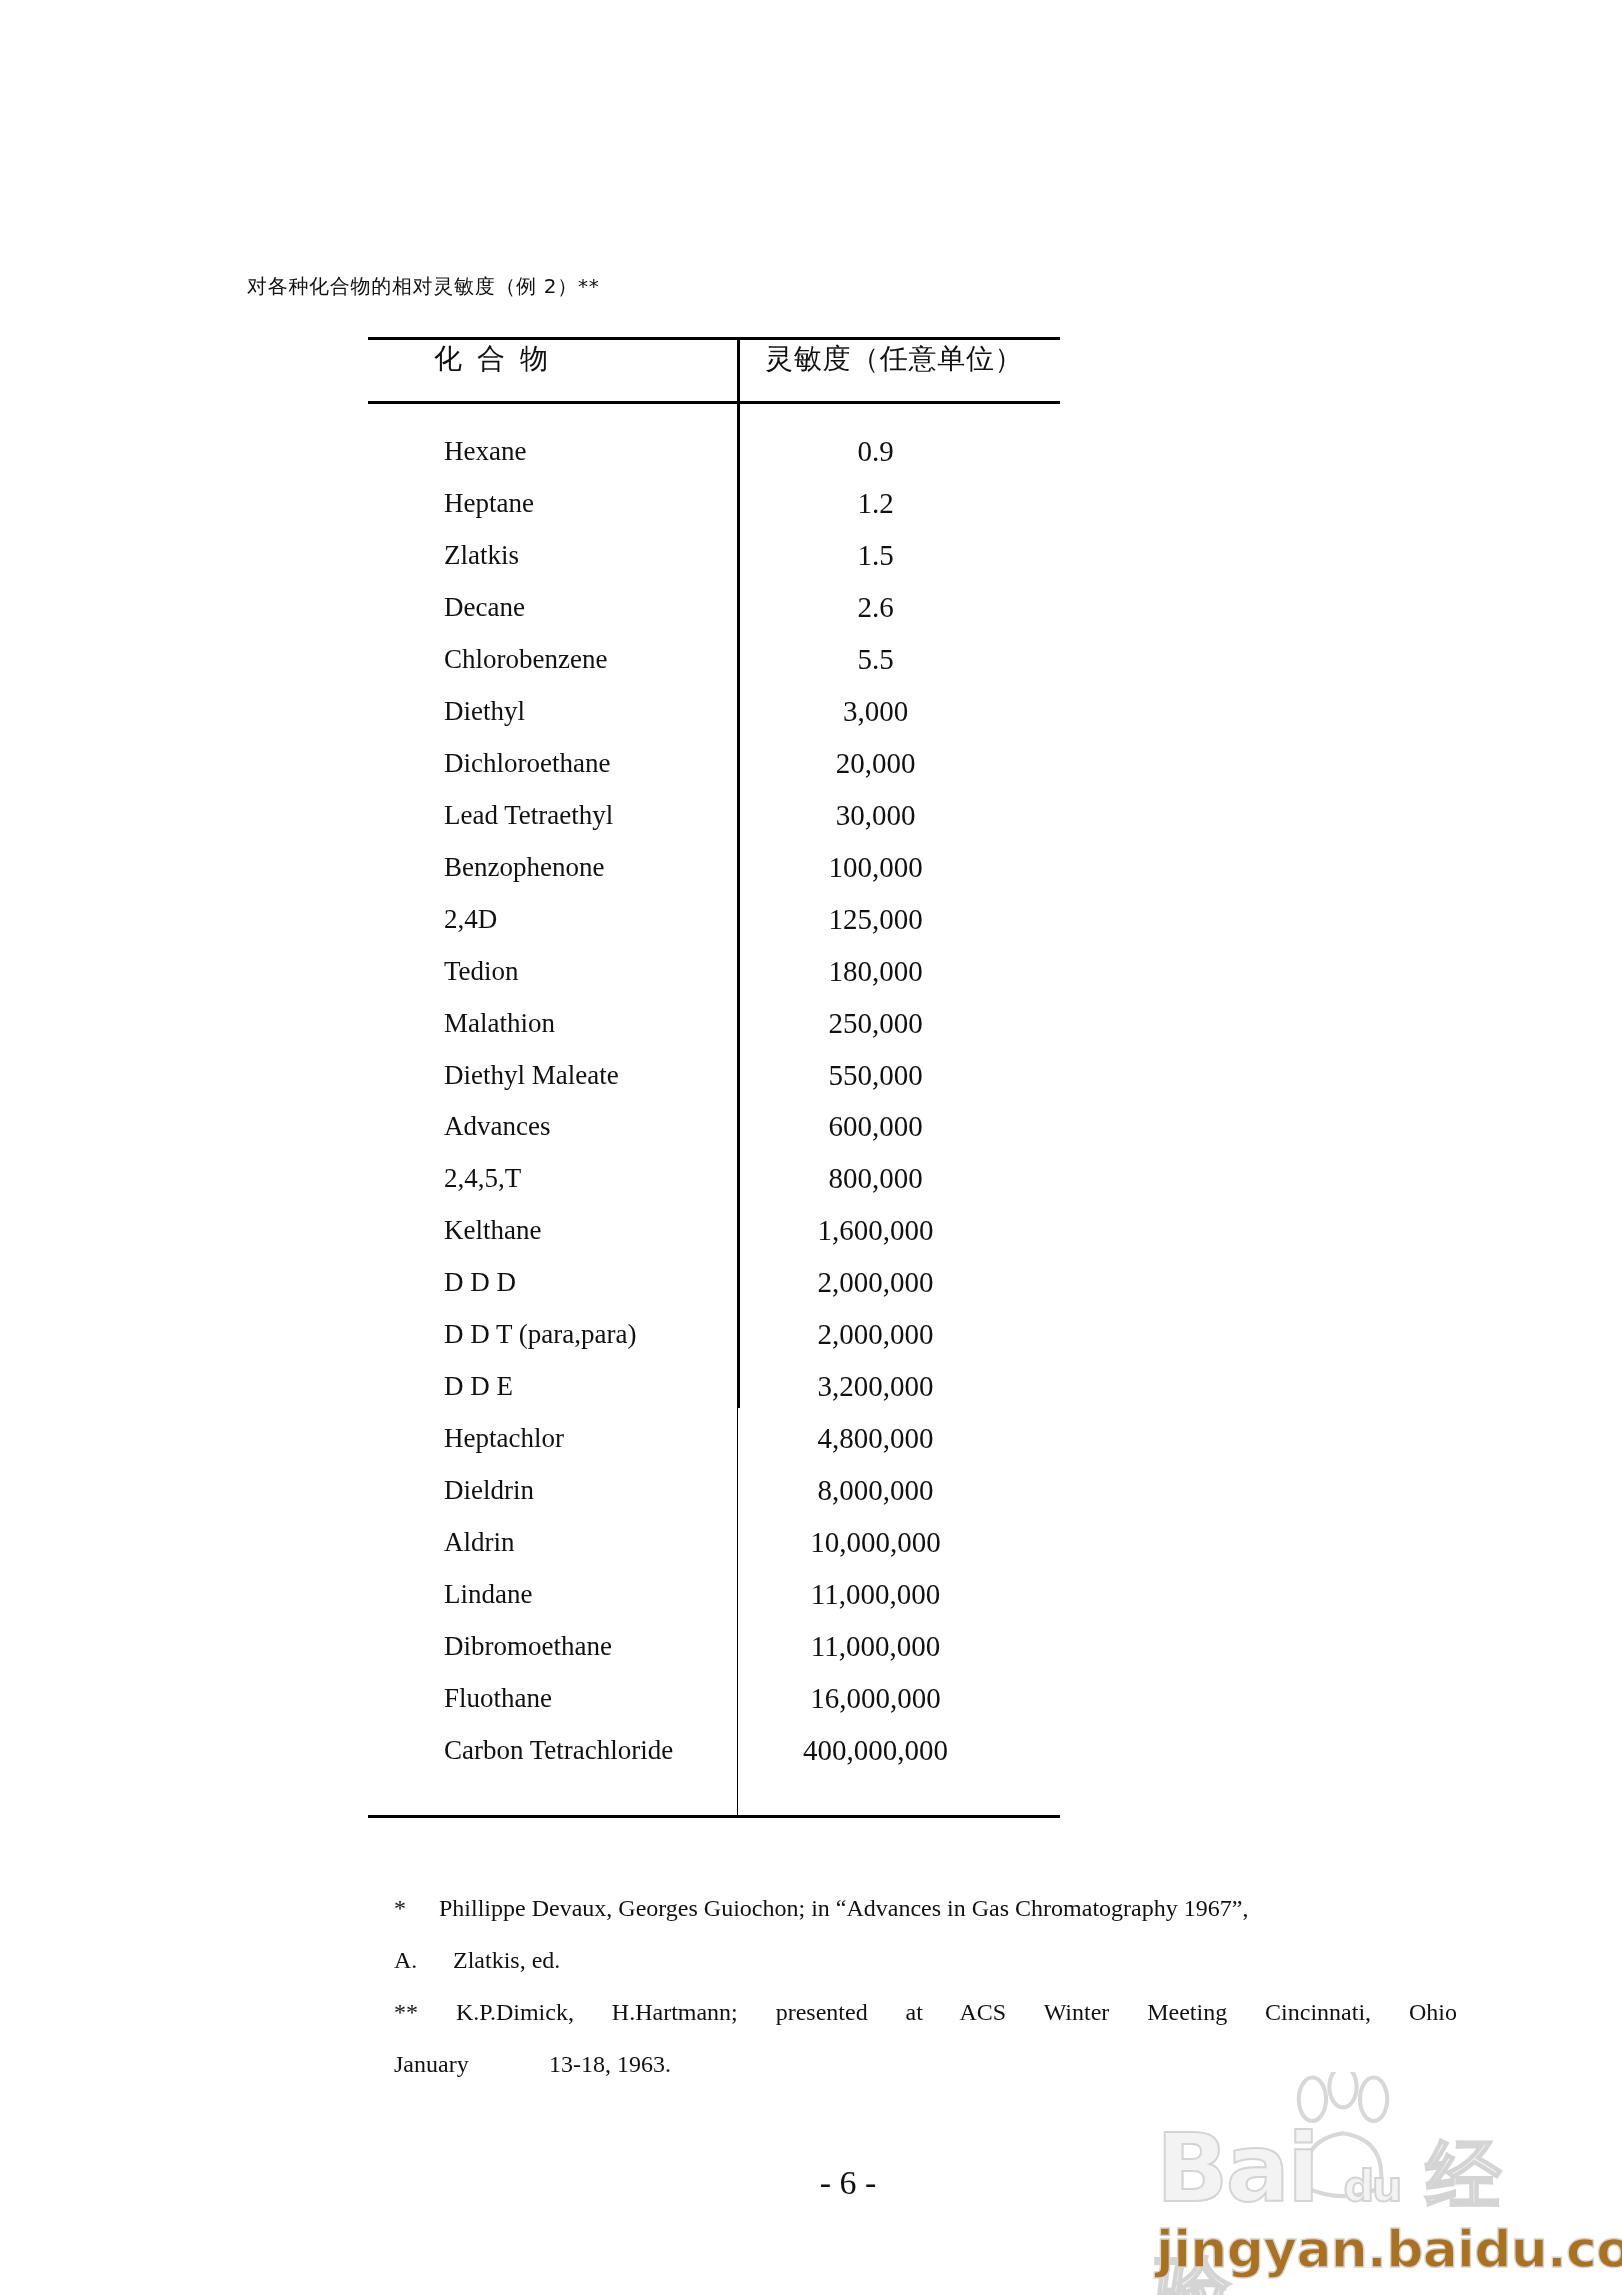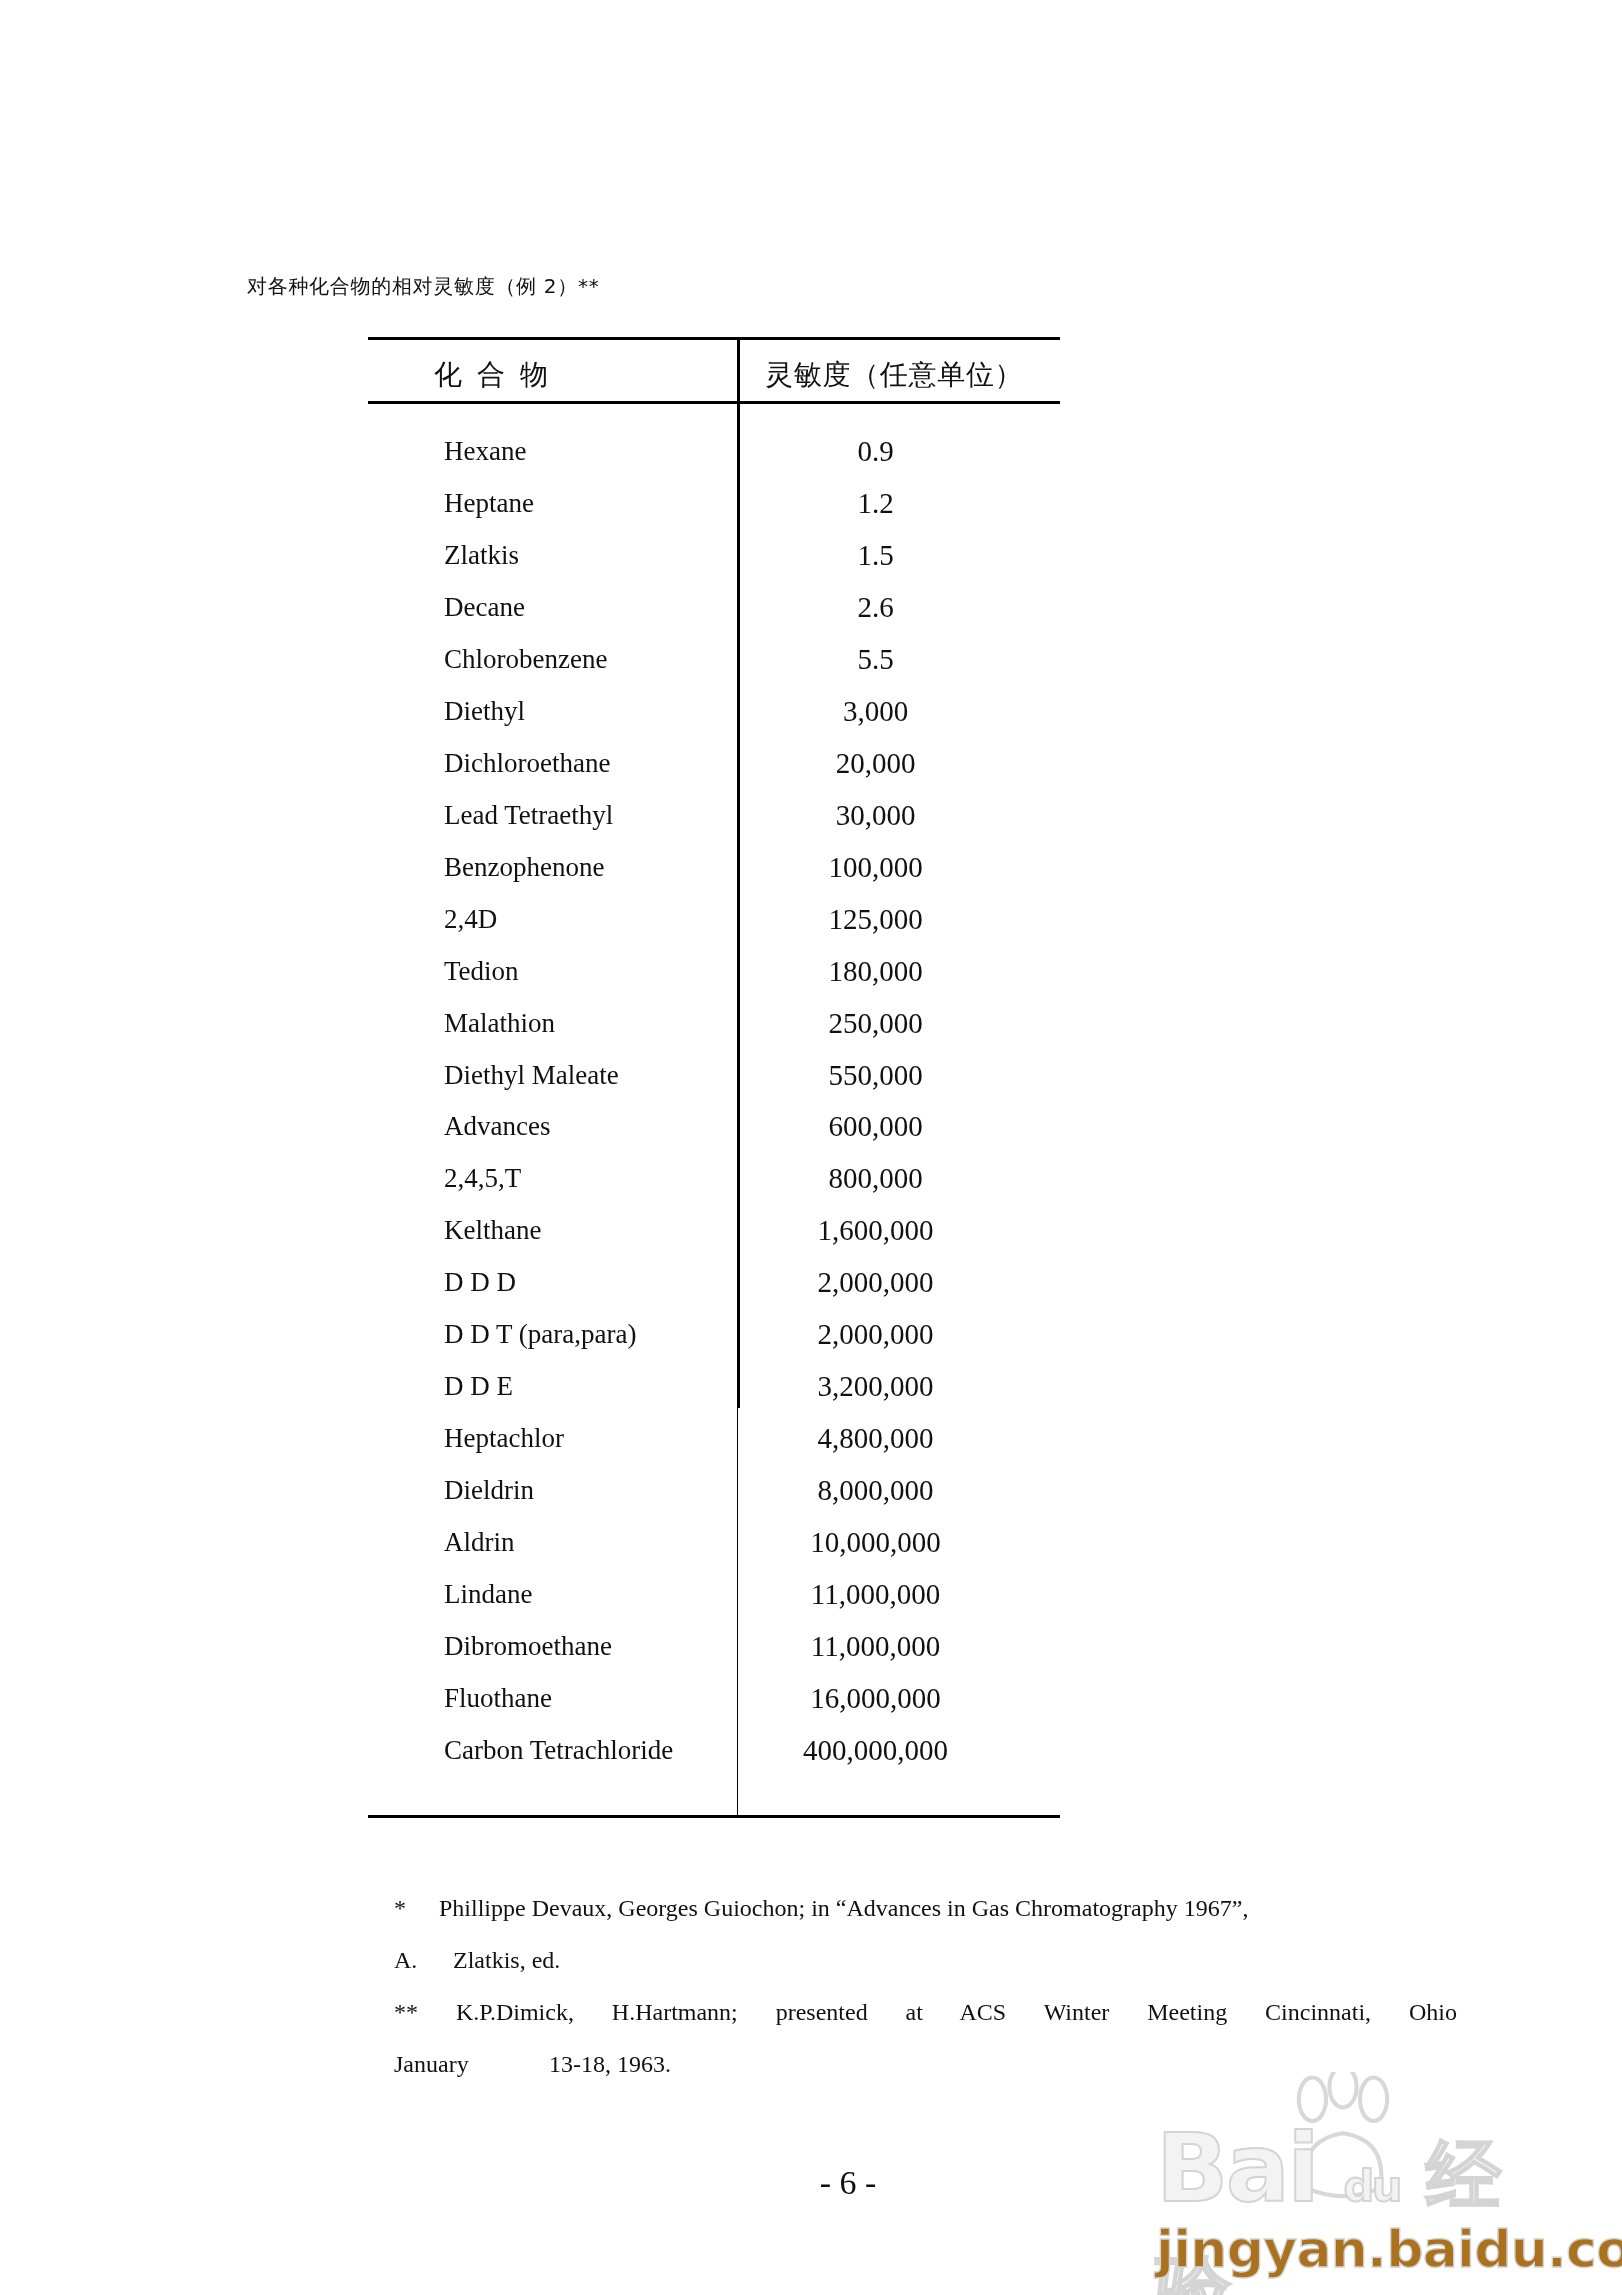--- a/index.html
+++ b/index.html
@@ -3,21 +3,21 @@
 <meta charset="utf-8">
 <style>
   html, body { margin:0; padding:0; background:#ffffff; }
   body { width:1622px; height:2295px; position:relative; overflow:hidden;
          font-family:"Liberation Serif", "DejaVu Serif", serif; color:#111; }
   .abs { position:absolute; }
   .title { left:247px; top:273px; font-family:"DejaVu Sans", "Liberation Sans", sans-serif;
            font-size:20px; letter-spacing:0.7px; white-space:nowrap; }
   .hline { position:absolute; background:#000; }
   .vline { position:absolute; background:#000; }
-  .hdr { font-family:Liberation Mono, monospace; font-size:28px; top:356px; white-space:nowrap; }
+  .hdr { font-family:Liberation Mono, monospace; font-size:28px; top:340px; white-space:nowrap; }
   .hdr-name { left:434px; letter-spacing:15px; }
   .hdr-val { left:765px; letter-spacing:0.7px; }
   .row { position:absolute; left:368px; width:692px; height:52px; }
   .row .name { position:absolute; left:76px; top:0; font-size:27px; line-height:52px; white-space:nowrap; }
   .row .val { position:absolute; left:371px; width:273px; top:0; font-size:29px; line-height:52px; text-align:center; white-space:nowrap; }
   .foot { position:absolute; font-size:24px; white-space:nowrap; line-height:52px; }
   .f1 { left:394px; top:1882px; }
   .f1 .star { display:inline-block; width:45px; }
   .f2 { left:394px; top:1934px; }
   .f2 .pre { display:inline-block; width:59px; }

